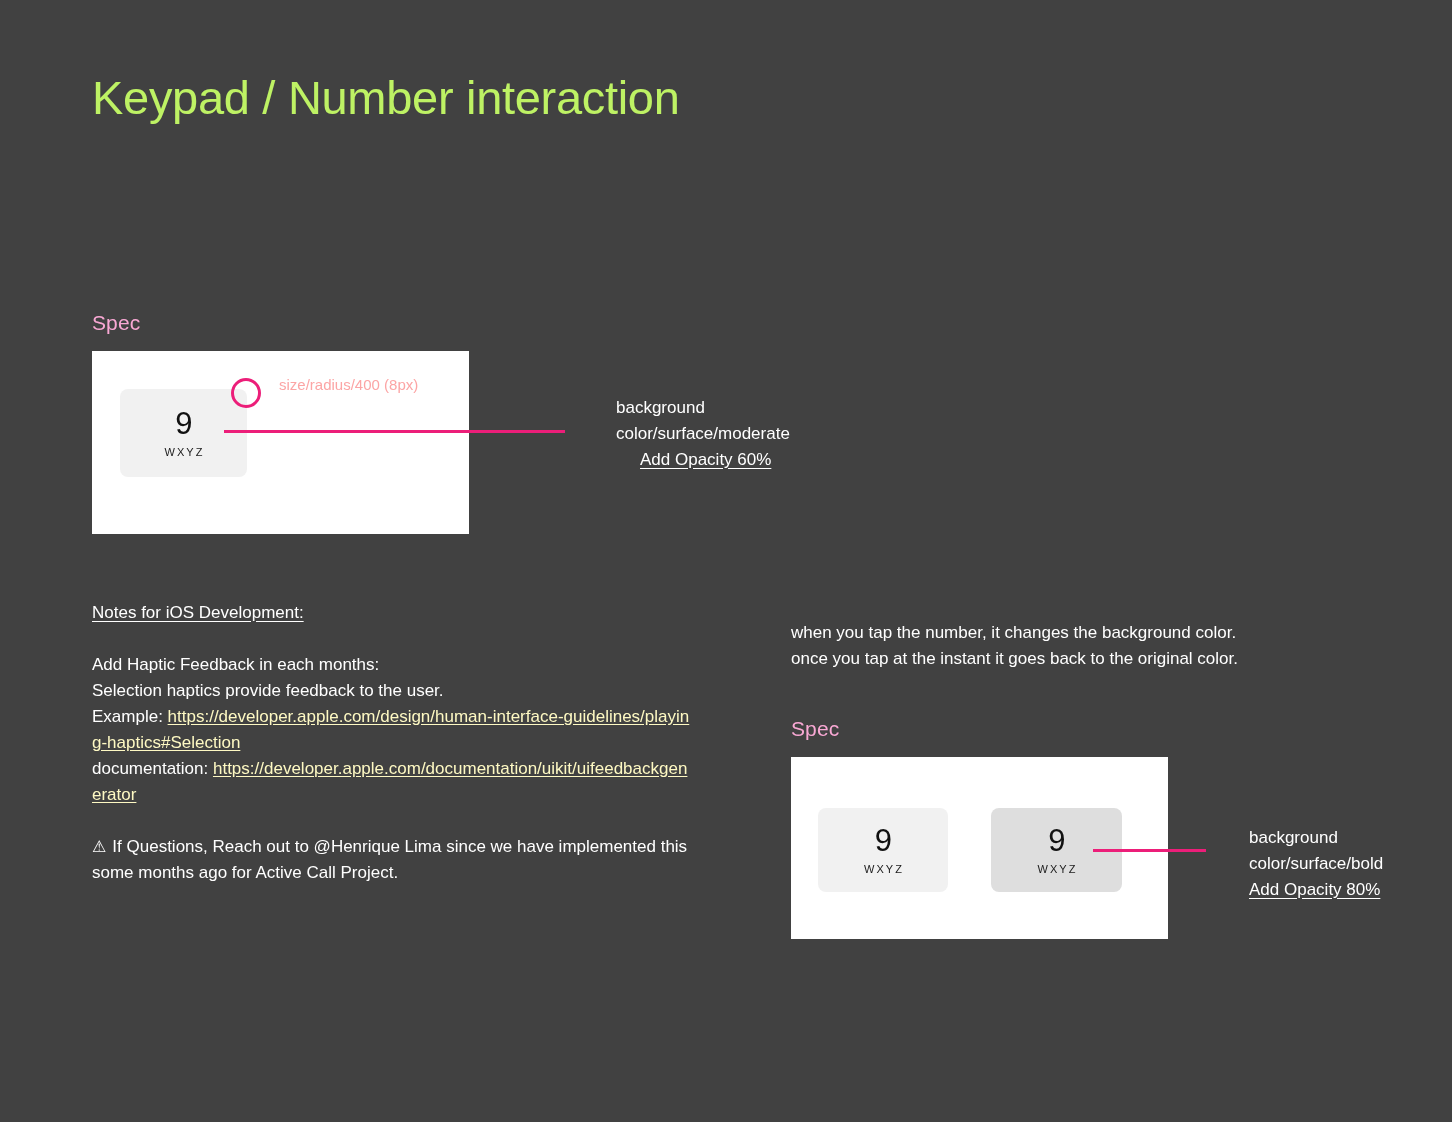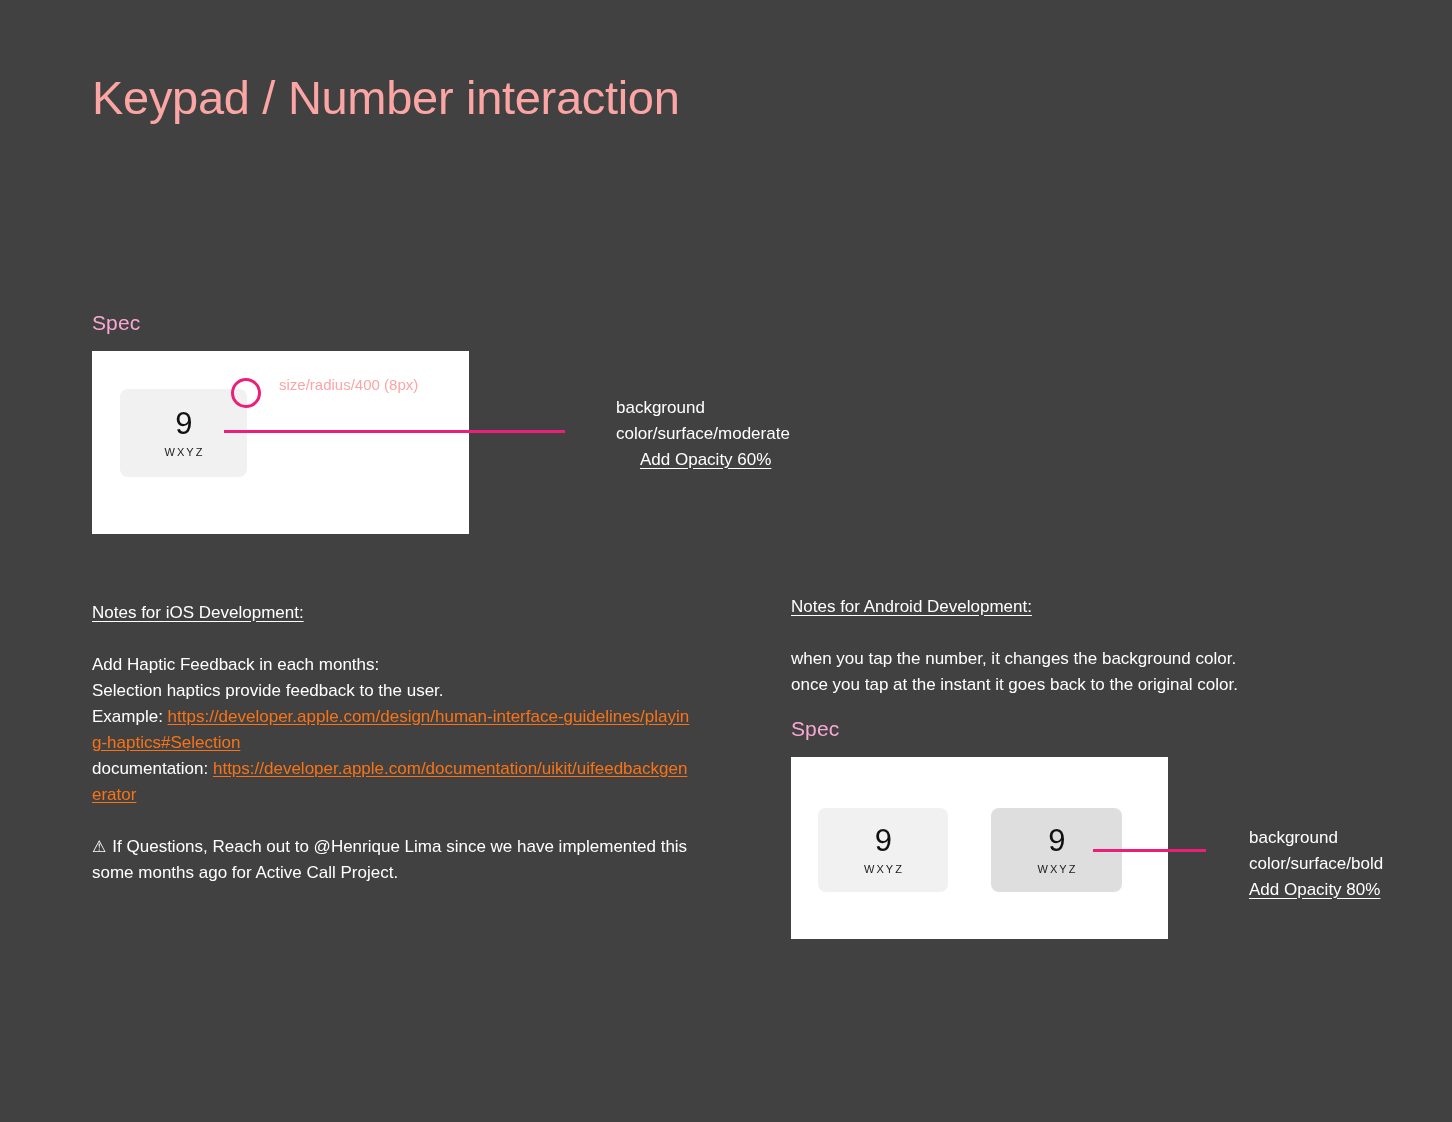--- a/index.html
+++ b/index.html
@@ -16,21 +16,21 @@
     -webkit-font-smoothing: antialiased;
   }
 
   
   .page-title {
     position: absolute;
     left: 92px;
     top: 70px;
     font-size: 47px;
     font-weight: 400;
-    color: #fca5a5;
+    color: #bef264;
     letter-spacing: -0.3px;
     white-space: nowrap;
   }
 
   
   .spec-label {
     position: absolute;
     font-size: 21px;
     font-weight: 400;
     color: #f9a8d4;
@@ -142,21 +142,21 @@
   .notes-heading {
     font-weight: 400;
     text-decoration: underline;
     text-underline-offset: 3px;
     display: inline-block;
   }
   .notes-para { margin-top: 26px; }
   .notes-para.tight { margin-top: 0; }
   .bold { font-weight: 700; }
   a.link, .link {
-    color: #f97316;
+    color: #fef9c3;
     text-decoration: underline;
     text-underline-offset: 2px;
     word-break: break-all;
     margin-top: 18px;
   }
   .warn-icon {
     font-size: 16px;
     margin-right: 6px;
   }
 </style>
@@ -200,21 +200,20 @@
   <div class="notes-para tight">
     <span>documentation: </span><span class="link">https://developer.apple.com/documentation/uikit/uifeedbackgenerator</span>
   </div>
 
   <div class="notes-para">
     <span class="warn-icon">⚠</span><span>If Questions, Reach out to @Henrique Lima since we have implemented this some months ago for Active Call Project.</span>
   </div>
 </div>
 
 <div class="notes-col" id="notes-android">
-  <div><span class="notes-heading">Notes for Android Development:</span></div>
   <div class="notes-para">when you tap the number, it changes the background color.</div>
   <div class="notes-para tight">once you tap at the instant it goes back to the original color.</div>
 </div>
 
 <div class="spec-label" id="spec-label-android">Spec</div>
 
 <div class="spec-card" id="spec-card-android">
   <div class="keypad-btn" id="keypad-btn-android-default">
     <span class="keypad-digit">9</span>
     <span class="keypad-letters">WXYZ</span>

